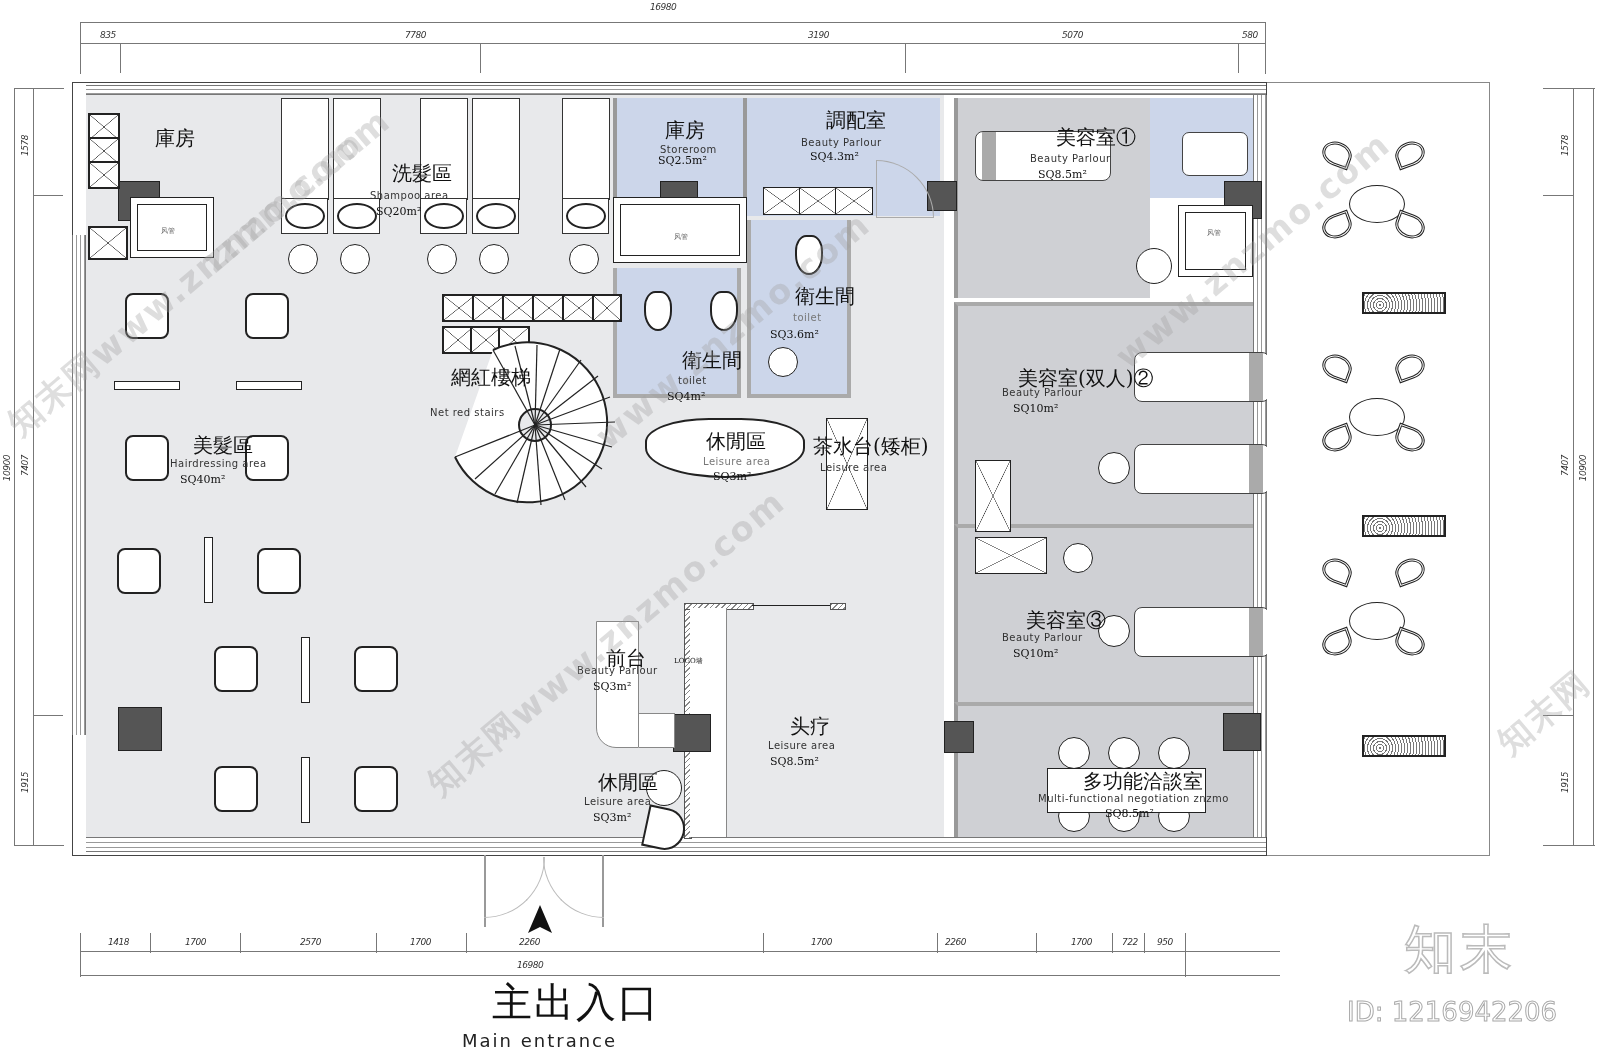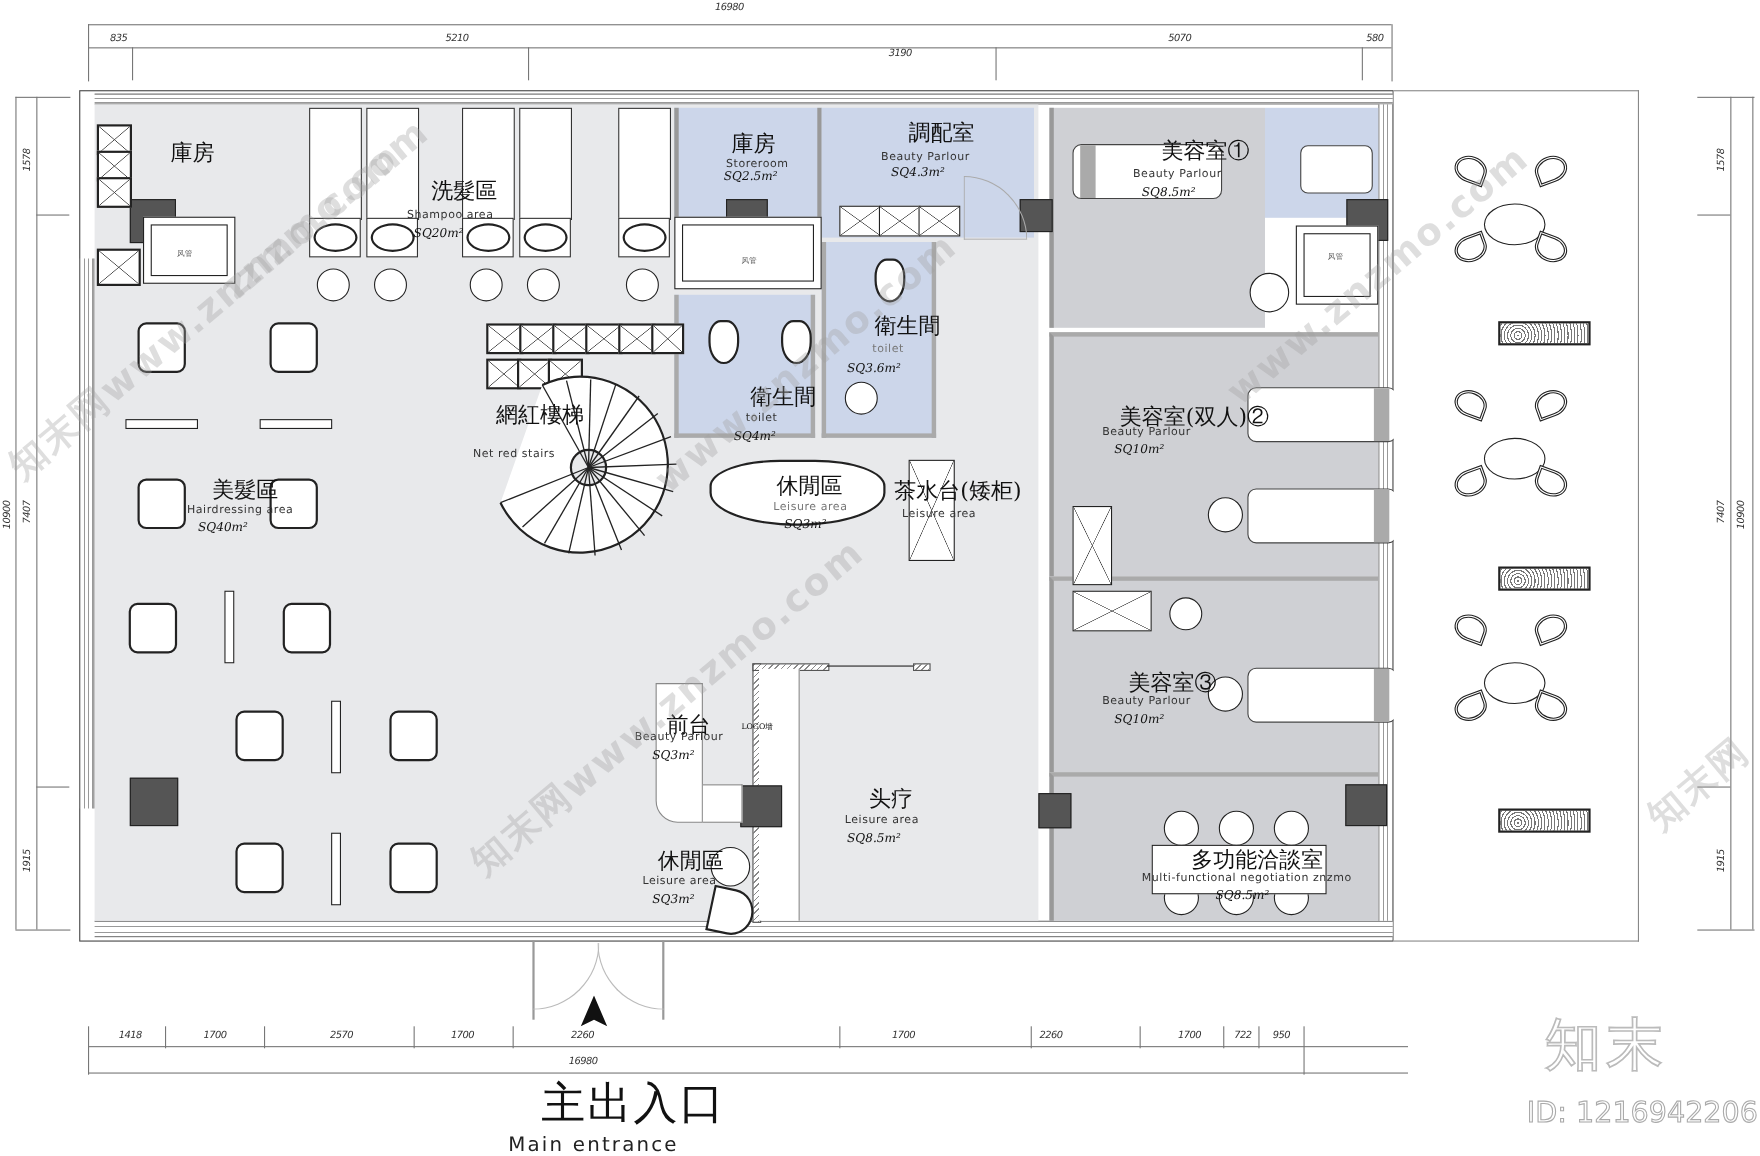--- a/index.html
+++ b/index.html
@@ -2,21 +2,21 @@
 <html><head>
 <meta charset="utf-8">
 <style>
   html,body{margin:0;padding:0;background:#ffffff;}
   body{width:1600px;height:1051px;position:relative;overflow:hidden;font-family:"DejaVu Sans",sans-serif;color:#111;}
   .abs{position:absolute;}
   .dimtxt{position:absolute;font-family:"DejaVu Sans",sans-serif;font-size:9px;color:#333;font-style:italic;letter-spacing:-0.5px;}
   .vdim{writing-mode:vertical-rl;transform:rotate(180deg);}
   .room-cn{position:absolute;font-family:"DejaVu Serif",serif;font-size:20px;color:#111;white-space:nowrap;}
   .room-en{position:absolute;font-family:"DejaVu Sans",sans-serif;font-size:10px;color:#333;white-space:nowrap;letter-spacing:0.5px;}
-  .room-sq{position:absolute;font-family:"DejaVu Serif",serif;font-size:11px;color:#111;white-space:nowrap;font-style:italic;}
+  .room-sq{position:absolute;font-family:"DejaVu Serif",serif;font-size:11px;color:#111;white-space:nowrap;}
   .wm{position:absolute;color:rgba(160,160,160,0.35);font-family:"DejaVu Sans",sans-serif;font-weight:bold;font-size:34px;transform:rotate(-40deg);white-space:nowrap;pointer-events:none;letter-spacing:2px;}
   .col{position:absolute;background:#555;border:1px solid #222;}
   .xbox{position:absolute;border:2px solid #222;background:
       linear-gradient(to top right,transparent calc(50% - 0.6px),#444 50%,transparent calc(50% + 0.6px)),
       linear-gradient(to bottom right,transparent calc(50% - 0.6px),#444 50%,transparent calc(50% + 0.6px)),#fff;}
   .hatch{position:absolute;background:repeating-linear-gradient(135deg,#888 0 1px,#fff 1px 4px);border:1px solid #555;}
   .chair{position:absolute;width:44px;height:46px;border:2px solid #222;border-radius:8px;background:#fff;box-sizing:border-box;}
   .stool{position:absolute;width:36px;height:36px;border:1.5px solid #222;border-radius:50%;background:#fff;box-sizing:border-box;}
   .basin{position:absolute;width:58px;height:65px;border:1px solid #333;background:#fff;box-sizing:border-box;}
   .basin .bowl{position:absolute;left:4px;top:10px;width:48px;height:32px;border:2px solid #222;border-radius:50%;box-sizing:border-box;}
@@ -35,22 +35,22 @@
   <div class="abs" style="left:80px;top:22px;width:1185px;height:1px;background:#777"></div>
   <div class="dimtxt" style="left:650px;top:2px">16980</div>
   <div class="abs" style="left:80px;top:43px;width:1185px;height:1px;background:#777"></div>
   <div class="abs" style="left:80px;top:22px;width:1px;height:52px;background:#777"></div>
   <div class="abs" style="left:120px;top:43px;width:1px;height:30px;background:#777"></div>
   <div class="abs" style="left:480px;top:43px;width:1px;height:30px;background:#777"></div>
   <div class="abs" style="left:905px;top:43px;width:1px;height:30px;background:#777"></div>
   <div class="abs" style="left:1238px;top:43px;width:1px;height:30px;background:#777"></div>
   <div class="abs" style="left:1265px;top:22px;width:1px;height:52px;background:#777"></div>
   <div class="dimtxt" style="left:100px;top:30px">835</div>
-  <div class="dimtxt" style="left:405px;top:30px">5210</div>
-  <div class="dimtxt" style="left:808px;top:44px">3190</div>
+  <div class="dimtxt" style="left:405px;top:30px">7780</div>
+  <div class="dimtxt" style="left:808px;top:30px">3190</div>
   <div class="dimtxt" style="left:1062px;top:30px">5070</div>
   <div class="dimtxt" style="left:1242px;top:30px">580</div>
 </div>
 
 <div>
   <div class="abs" style="left:14px;top:88px;width:1px;height:757px;background:#777"></div>
   <div class="abs" style="left:33px;top:88px;width:1px;height:757px;background:#777"></div>
   <div class="abs" style="left:14px;top:88px;width:50px;height:1px;background:#777"></div>
   <div class="abs" style="left:33px;top:195px;width:30px;height:1px;background:#777"></div>
   <div class="abs" style="left:33px;top:715px;width:30px;height:1px;background:#777"></div>
@@ -364,20 +364,20 @@
   <div class="petal" style="left:1322px;top:559px;border-radius:50% 50% 0 50%;transform:rotate(20deg)"></div>
   <div class="petal" style="left:1395px;top:559px;border-radius:50% 50% 50% 0;transform:rotate(-20deg)"></div>
   <div class="petal" style="left:1322px;top:631px;border-radius:50% 0 50% 50%;transform:rotate(-20deg)"></div>
   <div class="petal" style="left:1395px;top:631px;border-radius:0 50% 50% 50%;transform:rotate(20deg)"></div>
 </div>
 <div class="planter" style="left:1362px;top:735px"></div>
 
 <div class="abs" style="left:492px;top:975px;font-family:'DejaVu Serif',serif;font-size:40px;color:#111;letter-spacing:2px">主出入口</div>
 <div class="abs" style="left:462px;top:1031px;font-family:'DejaVu Sans',sans-serif;font-size:18px;color:#222;letter-spacing:2px;line-height:20px">Main entrance</div>
 <div class="abs" style="left:1404px;top:915px;font-family:'DejaVu Sans',sans-serif;font-size:52px;color:#fff;-webkit-text-stroke:1.5px #bbb;letter-spacing:4px">知末</div>
-<div class="abs" style="left:1388px;top:997px;font-family:'DejaVu Sans',sans-serif;font-size:26px;color:#fff;-webkit-text-stroke:1px #aaa">ID: 1216942206</div>
+<div class="abs" style="left:1347px;top:997px;font-family:'DejaVu Sans',sans-serif;font-size:26px;color:#fff;-webkit-text-stroke:1px #aaa">ID: 1216942206</div>
 
 <div class="wm" style="left:-40px;top:260px">知末网www.znzmo.com</div>
 <div class="wm" style="left:180px;top:170px">znzmo.com</div>
 <div class="wm" style="left:560px;top:310px">www.znzmo.com</div>
 <div class="wm" style="left:380px;top:620px">知末网www.znzmo.com</div>
 <div class="wm" style="left:1080px;top:230px">www.znzmo.com</div>
 <div class="wm" style="left:1490px;top:690px">知末网</div>
 
 </body></html>

